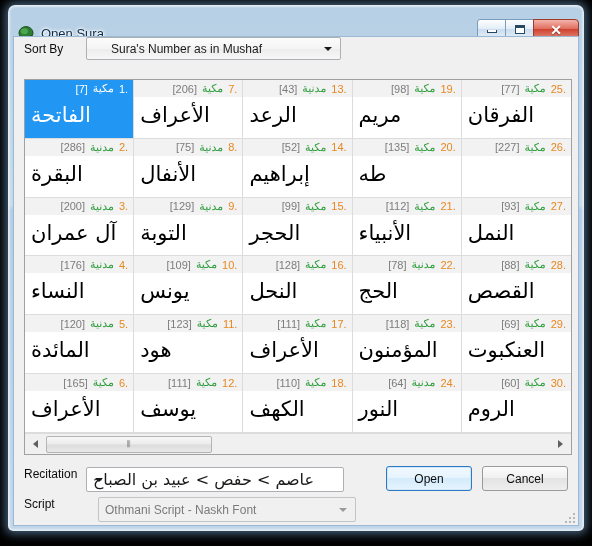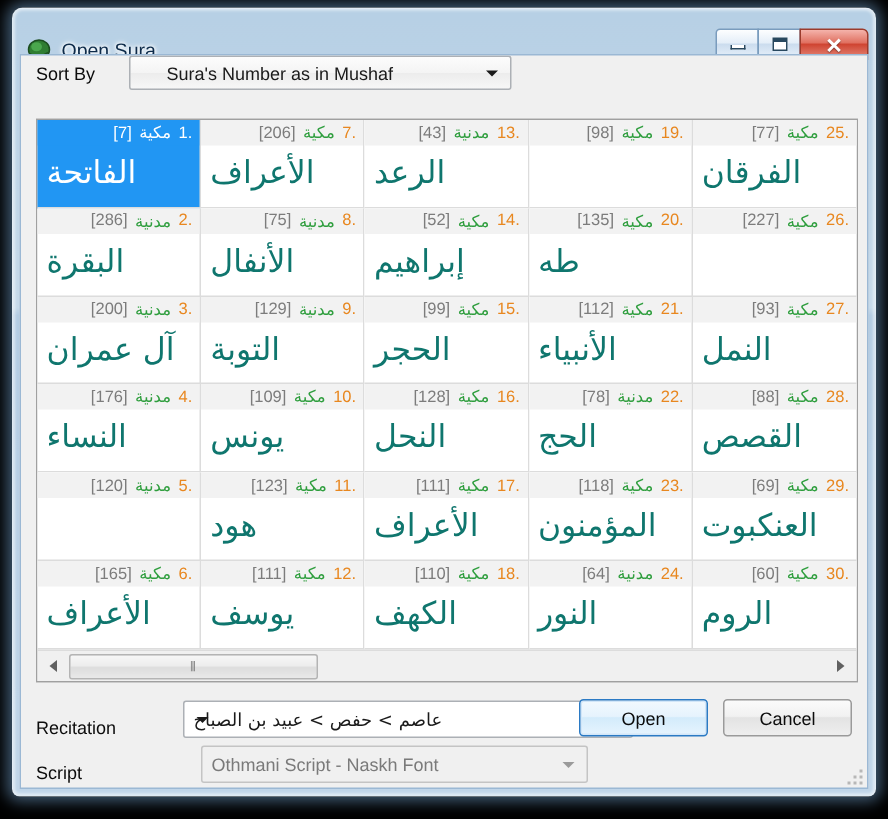--- a/index.html
+++ b/index.html
@@ -180,21 +180,21 @@
   .c-num  { color: #e8871f; }
   .c-type { color: #2f9e3e; }
   .c-cnt  { color: #7c7c7c; }
   .cell-name {
     flex: 1;
     display: flex;
     align-items: center;
     justify-content: flex-end;
     padding: 0 10px 4px 6px;
     font-size: 21px;
-    color: #0f766e;
+    color: #000000;
     direction: rtl;
     font-family: "DejaVu Sans", sans-serif;
     line-height: 1;
   }
   .cell.selected { background: #2196f3; }
   .cell.selected .cell-head { background: #2196f3; }
   .cell.selected .c-num,
   .cell.selected .c-type,
   .cell.selected .c-cnt { color: #ffffff; }
   .cell.selected .cell-name { color: #ffffff; }
@@ -224,36 +224,36 @@
     border: 1px solid #b4b4b4;
     border-radius: 2px;
     display: flex; align-items: center; justify-content: center;
   }
   #sb-grip { font-size: 9px; color: #7a7a7a; letter-spacing: 1px; line-height: 1; }
 
   
   #recitation-row, #script-row {
     position: absolute;
     left: 10px;
-    display: flex; align-items: flex-end; gap: 36px;
+    display: flex; align-items: flex-start;
   }
   #recitation-row { top: 430px; }
   #script-row     { top: 460px; }
   .bottom-label {
     font-size: 12px; color: #0c0c0c;
     width: 62px;
   }
   #recitation-combo {
-    width: 300px; height: 25px;
+    width: 258px; height: 25px;
     background: #fff;
     justify-content: flex-end;
     padding-right: 22px;
     direction: rtl;
     font-family: "DejaVu Sans", sans-serif;
-    font-size: 12px;
+    font-size: 16px;
   }
   #recitation-combo .arrow { left: 8px; right: auto; }
   #script-combo {
     width: 258px; height: 25px;
     background: #f0f0f0;
     color: #7a7a7a;
     border-color: #c4c4c4;
     margin-left: 12px;
   }
   #script-combo .arrow { border-top-color: #9a9a9a; }
@@ -357,20 +357,21 @@
               <span class="c-cnt">[43]</span>
             </div>
             <div class="cell-name">الرعد</div>
           </div>
           <div class="cell">
             <div class="cell-head">
               <span class="c-num">19.</span>
               <span class="c-type">مكية</span>
               <span class="c-cnt">[98]</span>
             </div>
+            <div class="cell-name">مريم</div>
           </div>
           <div class="cell">
             <div class="cell-head">
               <span class="c-num">25.</span>
               <span class="c-type">مكية</span>
               <span class="c-cnt">[77]</span>
             </div>
             <div class="cell-name">الفرقان</div>
           </div>
           <div class="cell">
@@ -491,20 +492,21 @@
               <span class="c-cnt">[88]</span>
             </div>
             <div class="cell-name">القصص</div>
           </div>
           <div class="cell">
             <div class="cell-head">
               <span class="c-num">5.</span>
               <span class="c-type">مدنية</span>
               <span class="c-cnt">[120]</span>
             </div>
+            <div class="cell-name">المائدة</div>
           </div>
           <div class="cell">
             <div class="cell-head">
               <span class="c-num">11.</span>
               <span class="c-type">مكية</span>
               <span class="c-cnt">[123]</span>
             </div>
             <div class="cell-name">هود</div>
           </div>
           <div class="cell">

